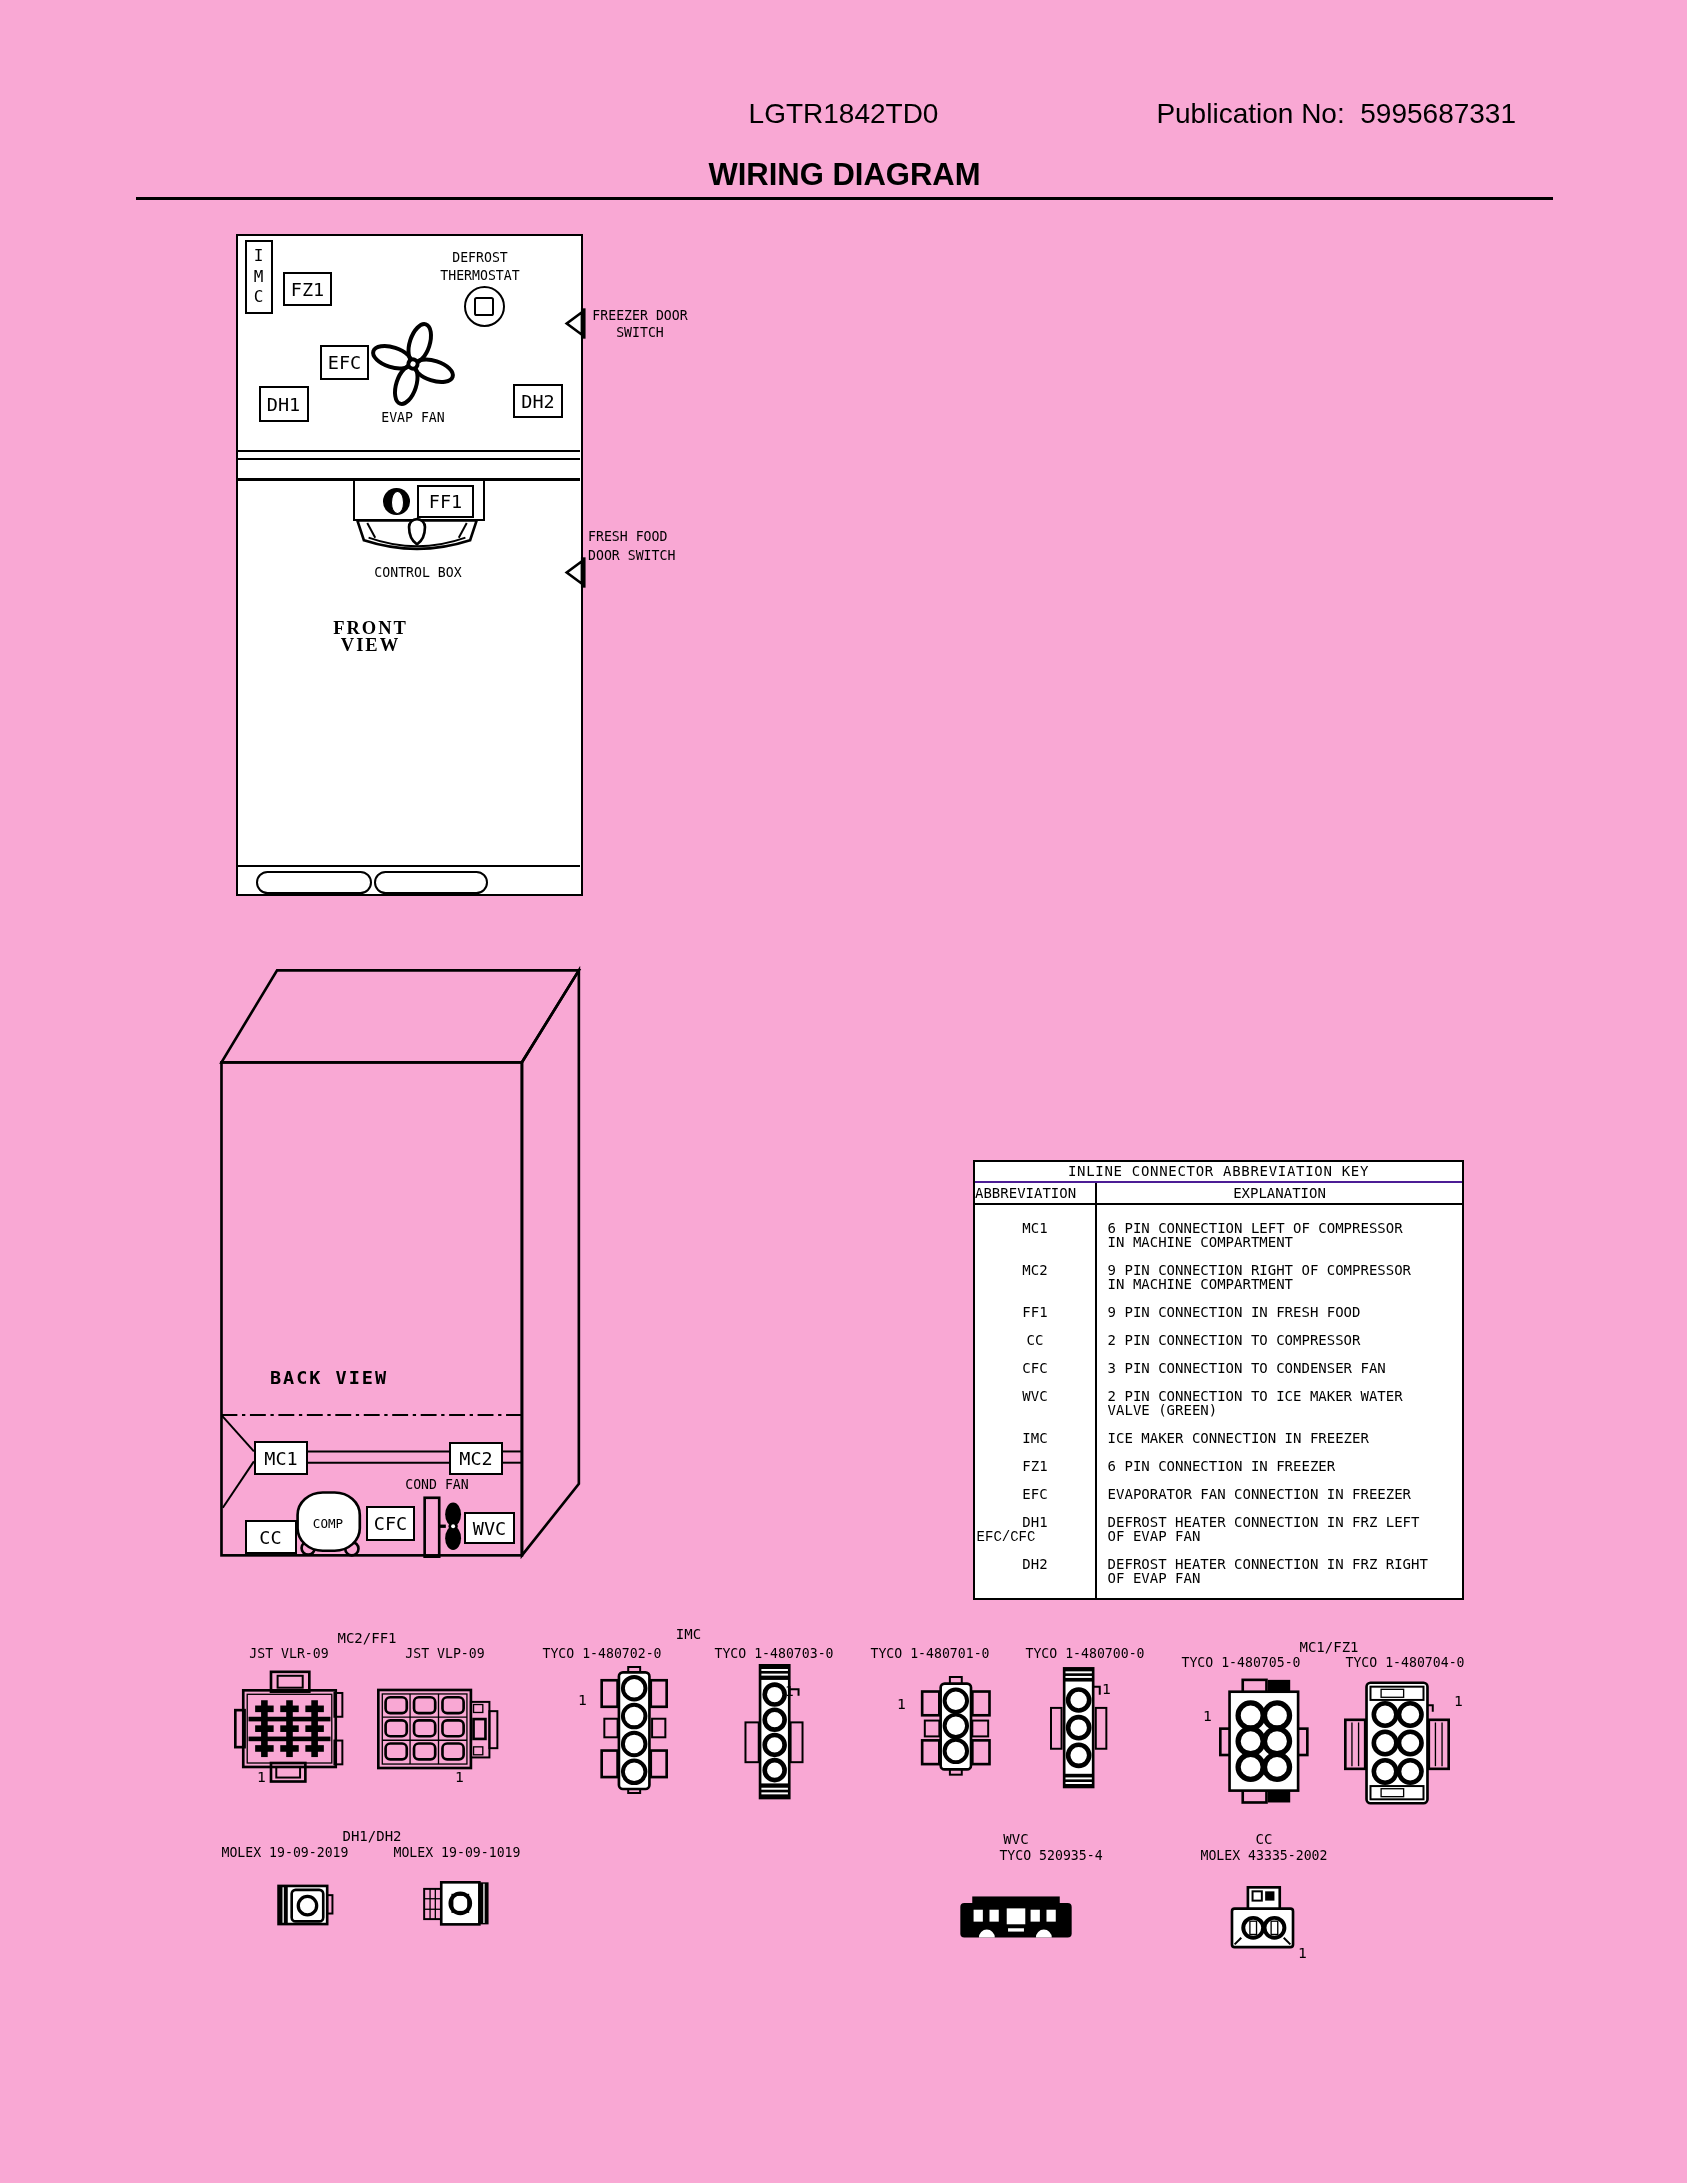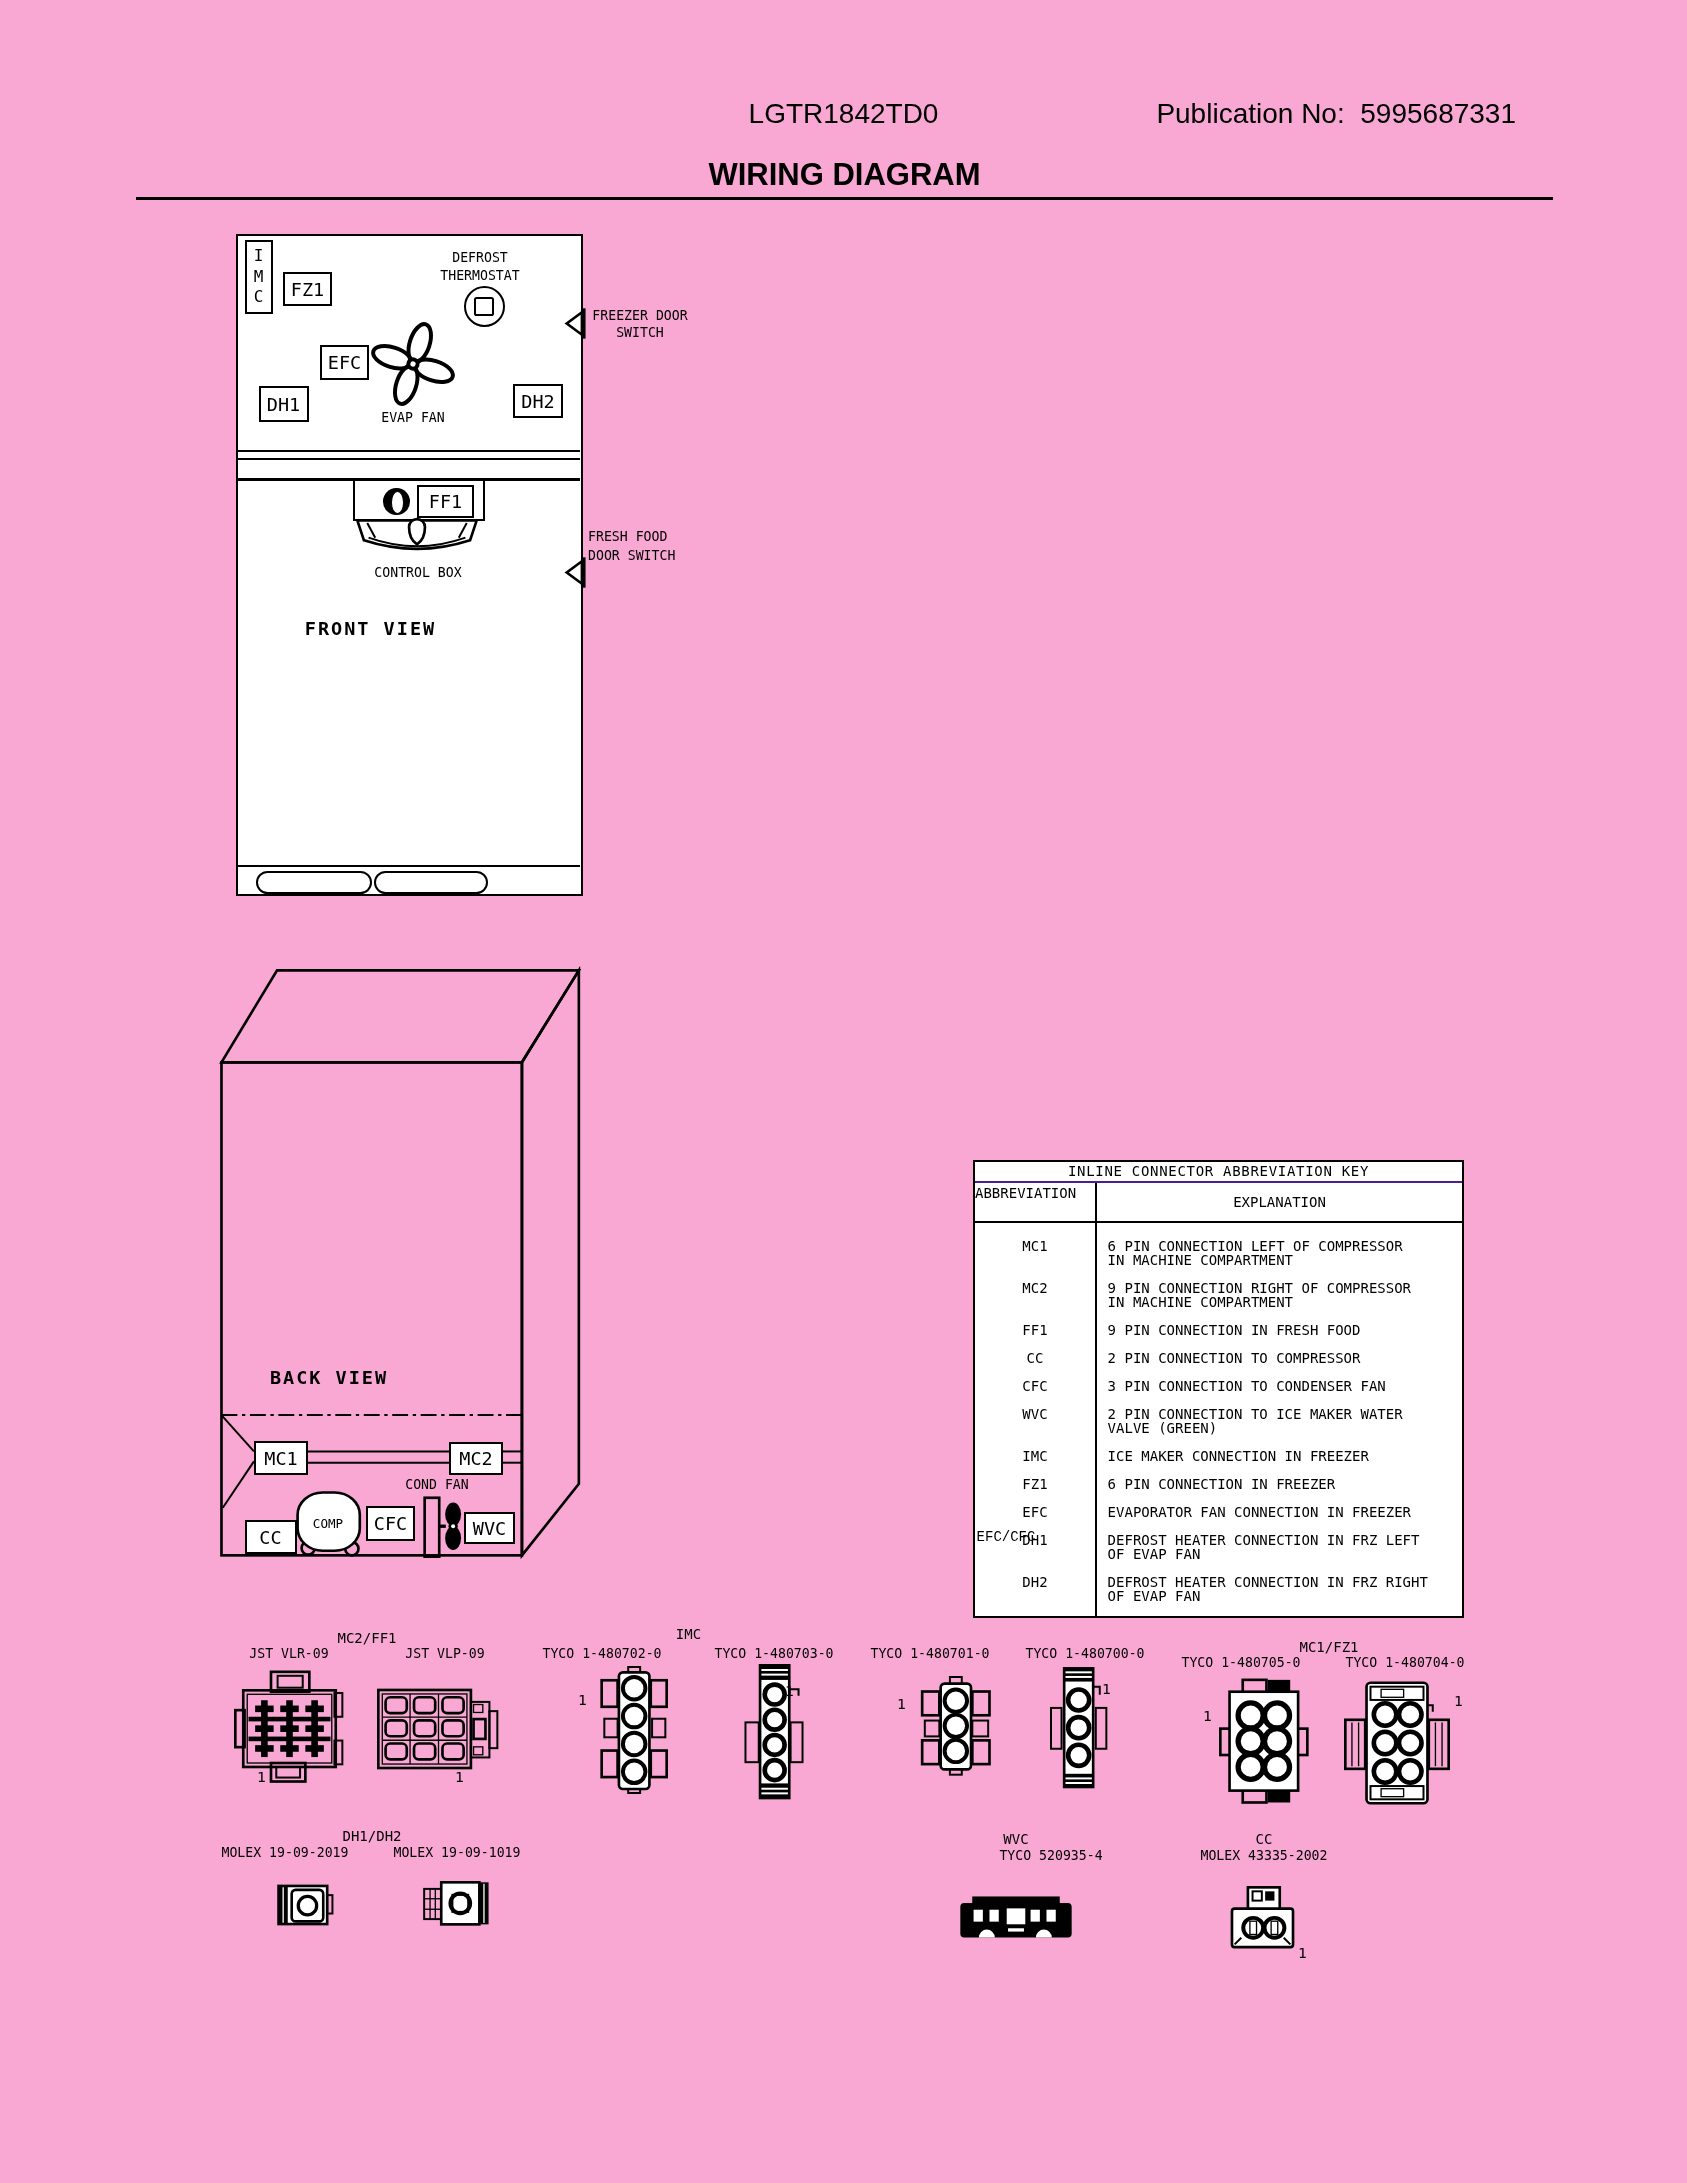--- a/index.html
+++ b/index.html
@@ -24,21 +24,21 @@
   #front-view{position:absolute;left:236px;top:234px;width:347px;height:662px;
               border:2.6px solid #000;box-sizing:border-box;background:#fff;}
   #back-view{position:absolute;left:220px;top:969px;width:361px;height:589px;}
   .imc-inner{width:11.2px;word-break:break-all;font-size:16px;line-height:20.5px;text-align:center;}
   
   #abbr-table{position:absolute;left:973px;top:1160px;width:491px;border:2.6px solid #000;
               background:#fff;font-size:14px;box-sizing:border-box;}
   #abbr-table .t-title{text-align:center;padding:1.3px 0 2px;border-bottom:2px solid #4c1d95;letter-spacing:0.7px;}
   #abbr-table .t-head{display:flex;border-bottom:2.6px solid #000;}
   #abbr-table .t-head .hc1{width:120px;border-right:2px solid #000;text-align:left;padding:2px 0;}
-  #abbr-table .t-head .hc2{flex:1;text-align:center;padding:11px 0;}
+  #abbr-table .t-head .hc2{flex:1;text-align:center;padding:2px 0;}
   #abbr-table .t-body{position:relative;padding:1.3px 0 13.2px;}
   #abbr-table .t-body::before{content:"";position:absolute;left:120px;top:0;bottom:0;width:2px;background:#000;}
   .t-row{display:flex;margin-top:14px;line-height:14px;}
   .t-row .c-abbr{width:120px;text-align:center;flex:none;}
   .t-row .c-exp{flex:1;padding-left:12.6px;white-space:pre-line;}
 </style>
 </head>
 <body>
 
 <div id="page">
@@ -98,21 +98,21 @@
       <path class="s" d="M170,6 L158,28" stroke-width="3"></path>
       <path d="M83,12 a12,12 0 0 1 24,0 c0,11 -4,21 -12,26 c-8,-5 -12,-15 -12,-26 z" fill="#fff" stroke="#000" stroke-width="4"></path>
     </svg>
     <div class="lbl ctr" style="left:124px;top:328px;width:112px;font-size:13.2px;">CONTROL BOX</div>
 
     <svg class="g" style="left:326px;top:320px;" width="22" height="33" viewBox="0 0 33 50">
       <line class="s" x1="29" y1="2" x2="29" y2="48" stroke-width="7"></line>
       <polygon points="27,8 4,25 27,42" fill="#fff" stroke="#000" stroke-width="4"></polygon>
     </svg>
 
-    <div class="lbl ctr bold" style="left:63px;top:384px;width:139px;font-size:18.5px;letter-spacing:2px;">FRONT VIEW</div>
+    <div class="lbl ctr bold" style="left:63px;top:384px;width:139px;font-size:18.5px;letter-spacing:2px;font-family:Liberation Serif, serif;">FRONT VIEW</div>
 
     <div class="hline" style="left:0;top:629px;width:342px;height:2px;"></div>
     <div class="abs" style="left:18px;top:635px;width:112px;height:18.5px;border:2.6px solid #000;border-radius:65px;"></div>
     <div class="abs" style="left:136px;top:635px;width:110px;height:18.5px;border:2.6px solid #000;border-radius:65px;"></div>
   </div>
 
   <div class="abs lbl ctr pre" style="left:582px;top:308px;width:116px;font-size:13.2px;line-height:16.5px;">FREEZER DOOR
 SWITCH</div>
   <div class="abs lbl pre" style="left:588px;top:528px;width:172px;font-size:13.2px;line-height:18.5px;">FRESH FOOD
 DOOR SWITCH</div>

